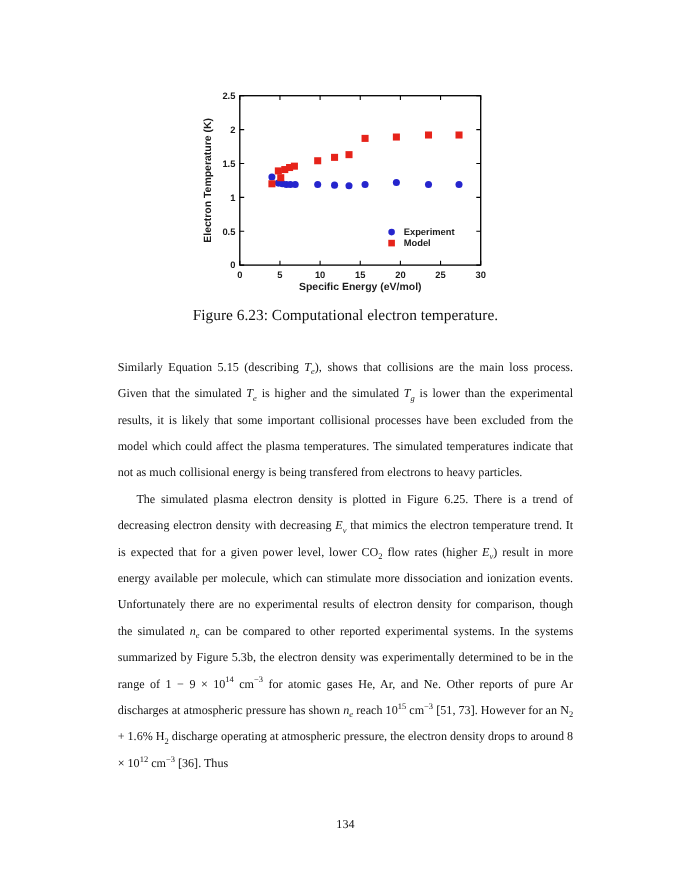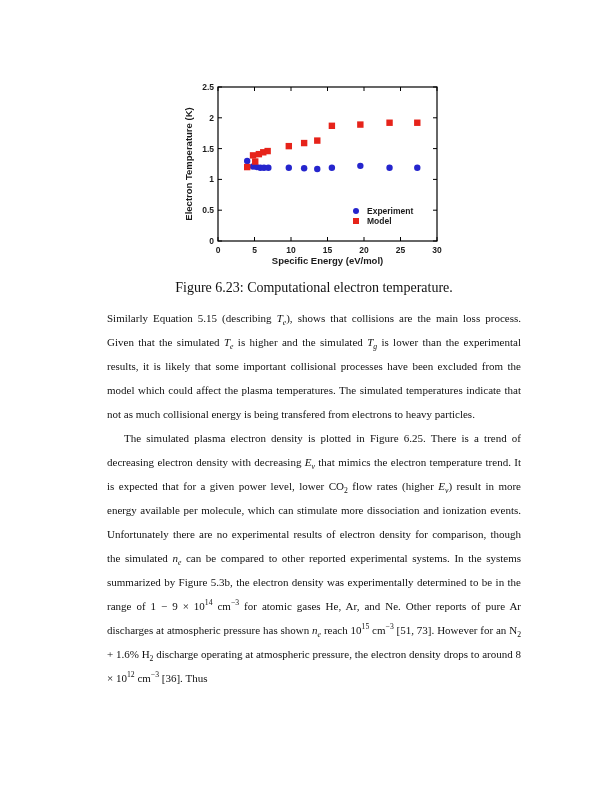--- a/index.html
+++ b/index.html
@@ -21,21 +21,21 @@
   .axisLabel{font:bold 9.5px "Liberation Sans", sans-serif;fill:#1a1a1a;}
   .legendLabel{font:bold 8.5px "Liberation Sans", sans-serif;fill:#1a1a1a;}
   
   .caption{
     position:absolute;left:107px;top:281px;width:414px;
     text-align:center;
     font-size:14px;line-height:14px;
   }
   
   .body-text{
-    position:absolute;left:107px;top:306px;width:414px;
+    position:absolute;left:107px;top:322px;width:414px;
     font-size:11px;line-height:24px;
     text-align:justify;
   }
   .body-text p{margin:0;padding:0;}
   .body-text p.indented{text-indent:17px;font-family:Liberation Serif, serif;}
   .body-text sub,.body-text sup{font-size:70%;line-height:0;}
   .it{font-style:italic;}
   
   .page-number{
     position:absolute;left:107px;top:744px;width:414px;
@@ -124,14 +124,15 @@
       </svg>
   </div>
 
   <div class="caption">Figure 6.23: Computational electron temperature.</div>
 
   <div class="body-text">
     <p><span>Similarly Equation 5.15 (describing </span><span class="it">T</span><sub class="it">e</sub><span>), shows that collisions are the main loss process. Given that the simulated </span><span class="it">T</span><sub class="it">e</sub><span> is higher and the simulated </span><span class="it">T</span><sub class="it">g</sub><span> is lower than the experimental results, it is likely that some important collisional processes have been excluded from the model which could affect the plasma temperatures. The simulated temperatures indicate that not as much collisional energy is being transfered from electrons to heavy particles.</span></p>
     <p class="indented"><span>The simulated plasma electron density is plotted in Figure 6.25. There is a trend of decreasing electron density with decreasing </span><span class="it">E</span><sub class="it">v</sub><span> that mimics the electron temperature trend. It is expected that for a given power level, lower CO</span><sub>2</sub><span> flow rates (higher </span><span class="it">E</span><sub class="it">v</sub><span>) result in more energy available per molecule, which can stimulate more dissociation and ionization events. Unfortunately there are no experimental results of electron density for comparison, though the simulated </span><span class="it">n</span><sub class="it">e</sub><span> can be compared to other reported experimental systems. In the systems summarized by Figure 5.3b, the electron density was experimentally determined to be in the range of 1 − 9 × 10</span><sup>14</sup><span> cm</span><sup>−3</sup><span> for atomic gases He, Ar, and Ne. Other reports of pure Ar discharges at atmospheric pressure has shown </span><span class="it">n</span><sub class="it">e</sub><span> reach 10</span><sup>15</sup><span> cm</span><sup>−3</sup><span> [51, 73]. However for an N</span><sub>2</sub><span> + 1.6% H</span><sub>2</sub><span> discharge operating at atmospheric pressure, the electron density drops to around 8 × 10</span><sup>12</sup><span> cm</span><sup>−3</sup><span> [36]. Thus</span></p>
   </div>
 
+  <div class="page-number">134</div>
 
 </div>
 
 </body></html>

